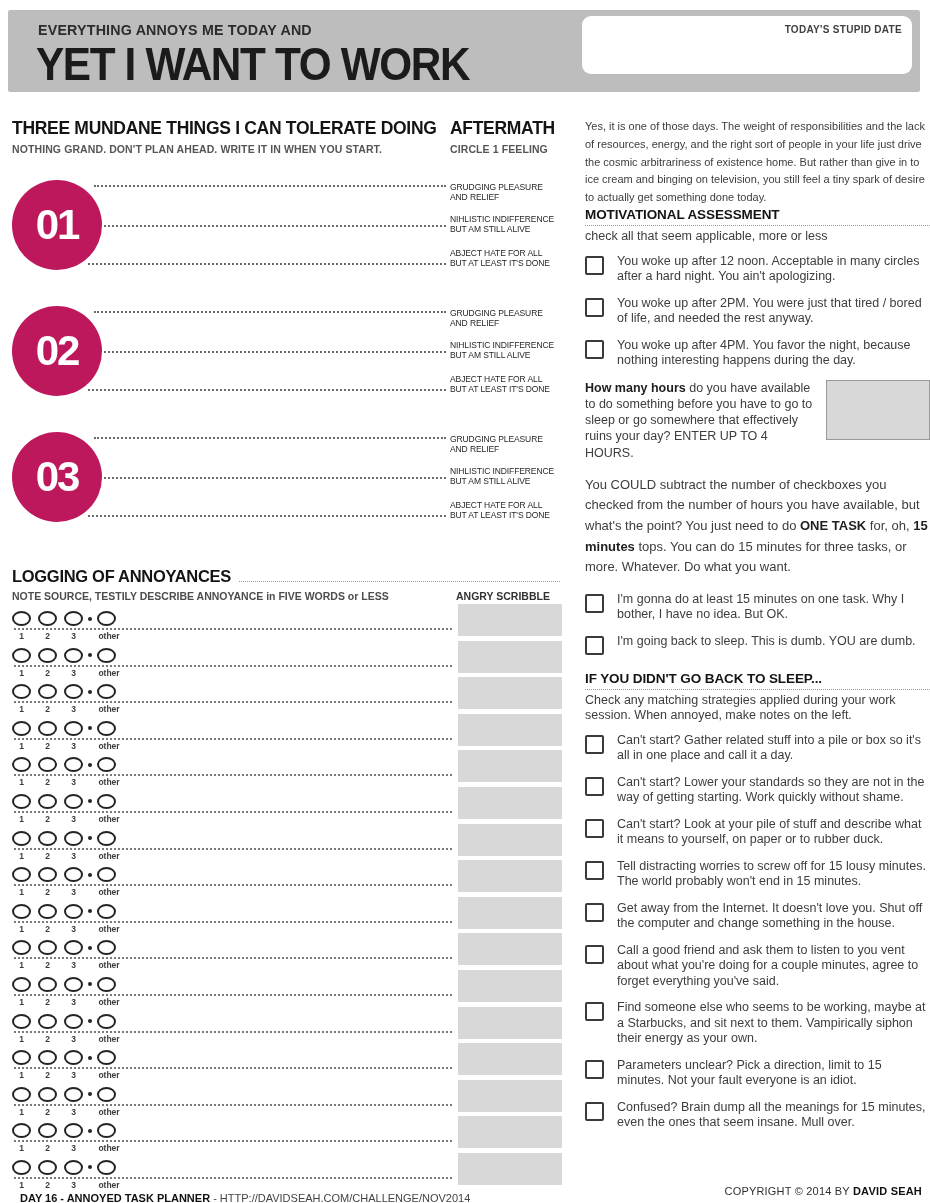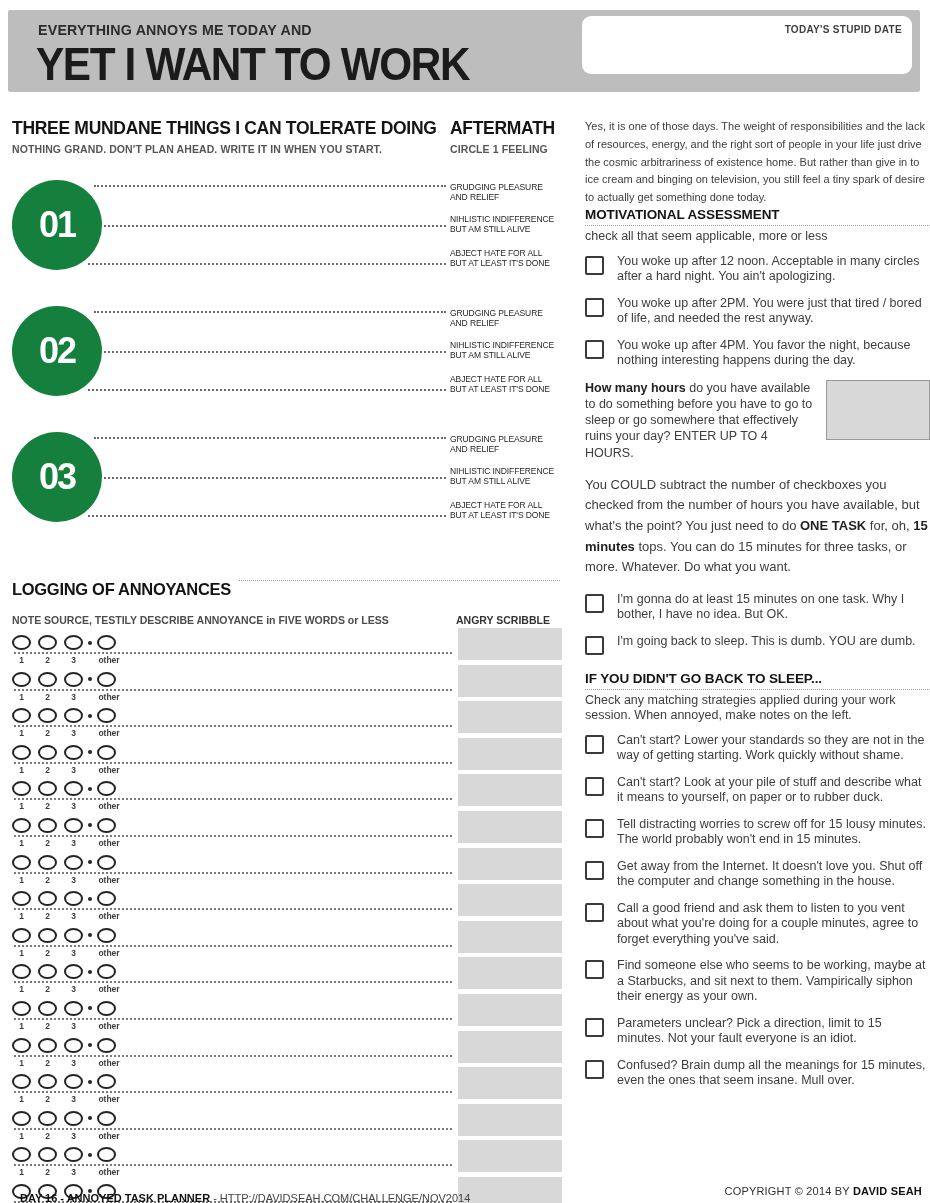--- a/index.html
+++ b/index.html
@@ -17,35 +17,35 @@
 
   
   .lcol{position:absolute;left:12px;top:118px;width:550px}
   .sec-head{font-size:17.5px;font-weight:800;color:#141414;letter-spacing:-.3px;white-space:nowrap}
   .sec-sub{font-size:10.5px;font-weight:bold;color:#555;margin-top:4px;letter-spacing:.1px;white-space:nowrap}
   .aftermath{position:absolute;left:438px;top:0;width:112px}
   .aftermath .sec-sub{white-space:normal}
 
   .task{position:relative;height:112px;margin-top:14px}
   .task.first{margin-top:17px}
-  .circ{position:absolute;left:0;top:8px;width:90px;height:90px;border-radius:50%;background:#15803d;
+  .circ{position:absolute;left:0;top:8px;width:90px;height:90px;border-radius:50%;background:#be185d;
         color:#fff;display:flex;align-items:center;justify-content:center;
-        font-size:36px;font-weight:800;letter-spacing:-2px}
+        font-size:42px;font-weight:800;letter-spacing:-2px}
   .task .wl{position:absolute;height:0;border-bottom:2px dotted #6b6b6b}
   .task .l1{left:82px;top:13px;width:352px}
   .task .l2{left:92px;top:53px;width:342px}
   .task .l3{left:76px;top:91px;width:358px}
   .feel{position:absolute;left:438px;width:115px;font-size:8.5px;font-weight:normal;color:#262626;
         line-height:1.2;letter-spacing:-.1px}
   .feel.f1{top:10px}.feel.f2{top:42px}.feel.f3{top:76px}
 
-  .log-head{display:flex;align-items:flex-start;margin-top:44px}
+  .log-head{display:flex;align-items:flex-end;margin-top:31px}
   .log-head .t{font-size:16.5px;font-weight:800;color:#141414;letter-spacing:-.3px;white-space:nowrap}
   .log-head .leader{flex:1;border-bottom:1px dotted #9a9a9a;margin:0 2px 4px 8px}
-  .log-sub{display:flex;margin-top:15px;align-items:flex-end}
+  .log-sub{display:flex;margin-top:4px;align-items:flex-end}
   .log-sub .s{flex:1;font-size:10.5px;font-weight:bold;color:#4d4d4d}
   .log-sub .as{width:106px;font-size:10.5px;font-weight:bold;color:#333}
 
   .lrows{margin-top:7px}
   .lrow{position:relative;height:36.6px}
   .lrow .cs{display:flex;align-items:center;gap:7px;height:17px;padding-top:1px}
   .lrow .c{width:19px;height:15px;border:2.5px solid #242424;border-radius:50%;box-sizing:border-box;background:#fff}
   .lrow .d{width:4px;height:4px;background:#242424;border-radius:50%;margin:0 -2px}
   .lrow .wl{position:absolute;left:2px;top:19px;width:438px;border-bottom:2px dotted #7a7a7a}
   .lrow .lab{display:flex;margin-top:4px;font-size:8.5px;font-weight:bold;color:#3c3c3c}
@@ -454,20 +454,24 @@
         <span class="cb"></span>
         <span>I'm going back to sleep. This is dumb. YOU are dumb.</span>
       </div>
     </div>
 
   <div class="rhead sleep">IF YOU DIDN'T GO BACK TO SLEEP...</div>
   <div class="rsub">Check any matching strategies applied during your work session. When annoyed, make notes on the left.</div>
   <div>
       <div class="check-item">
         <span class="cb"></span>
+        <span>Can't start? Gather related stuff into a pile or box so it's all in one place and call it a day.</span>
+      </div>
+      <div class="check-item">
+        <span class="cb"></span>
         <span>Can't start? Lower your standards so they are not in the way of getting starting. Work quickly without shame.</span>
       </div>
       <div class="check-item">
         <span class="cb"></span>
         <span>Can't start? Look at your pile of stuff and describe what it means to yourself, on paper or to rubber duck.</span>
       </div>
       <div class="check-item">
         <span class="cb"></span>
         <span>Tell distracting worries to screw off for 15 lousy minutes. The world probably won't end in 15 minutes.</span>
       </div>

